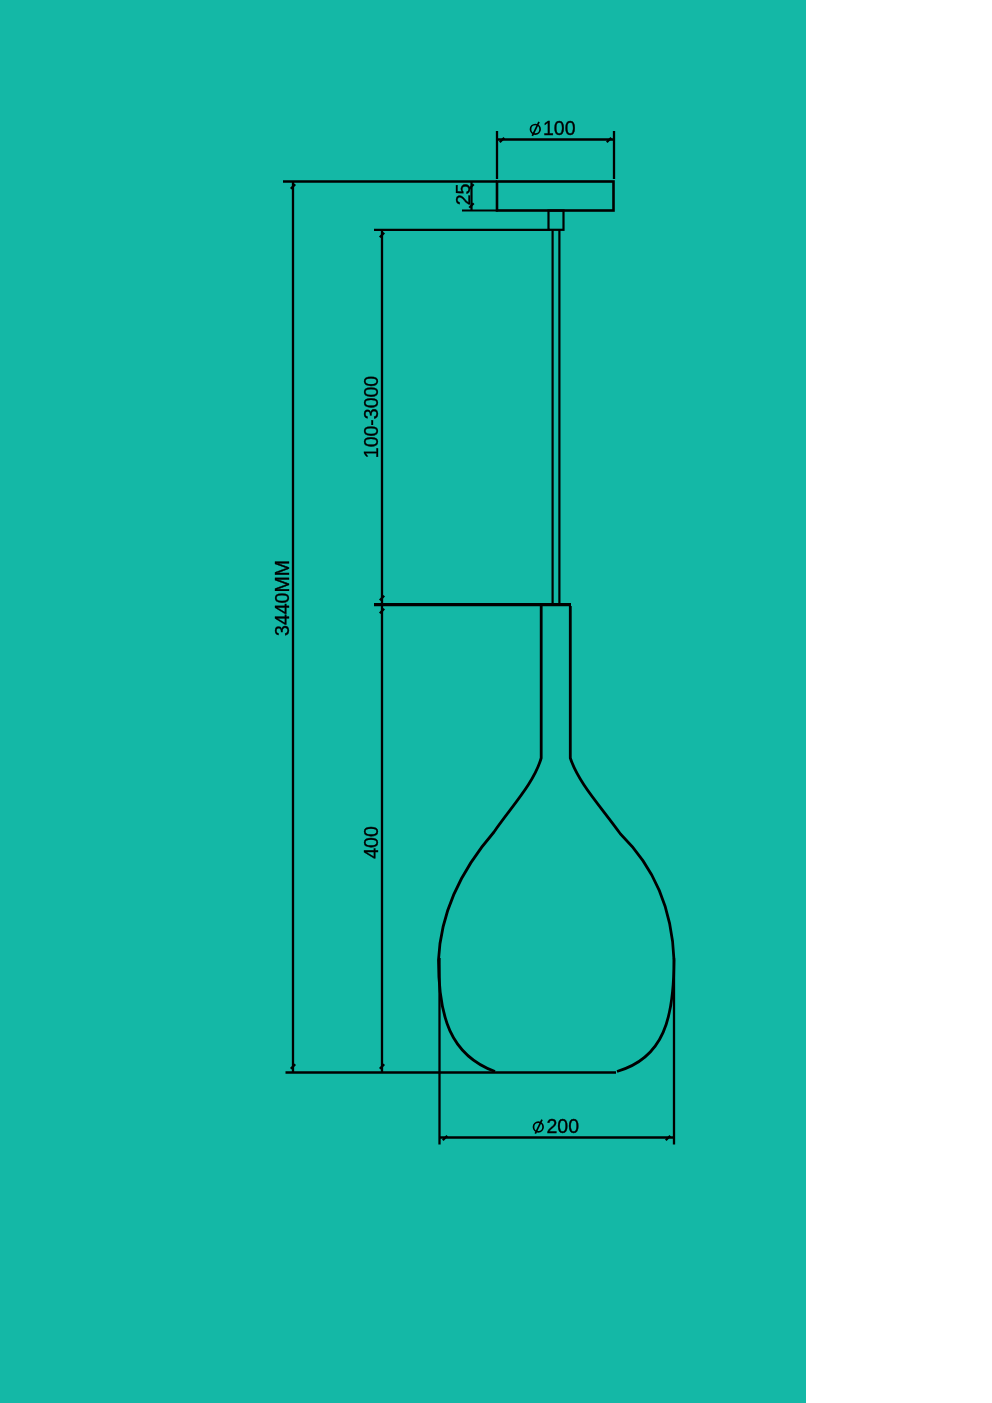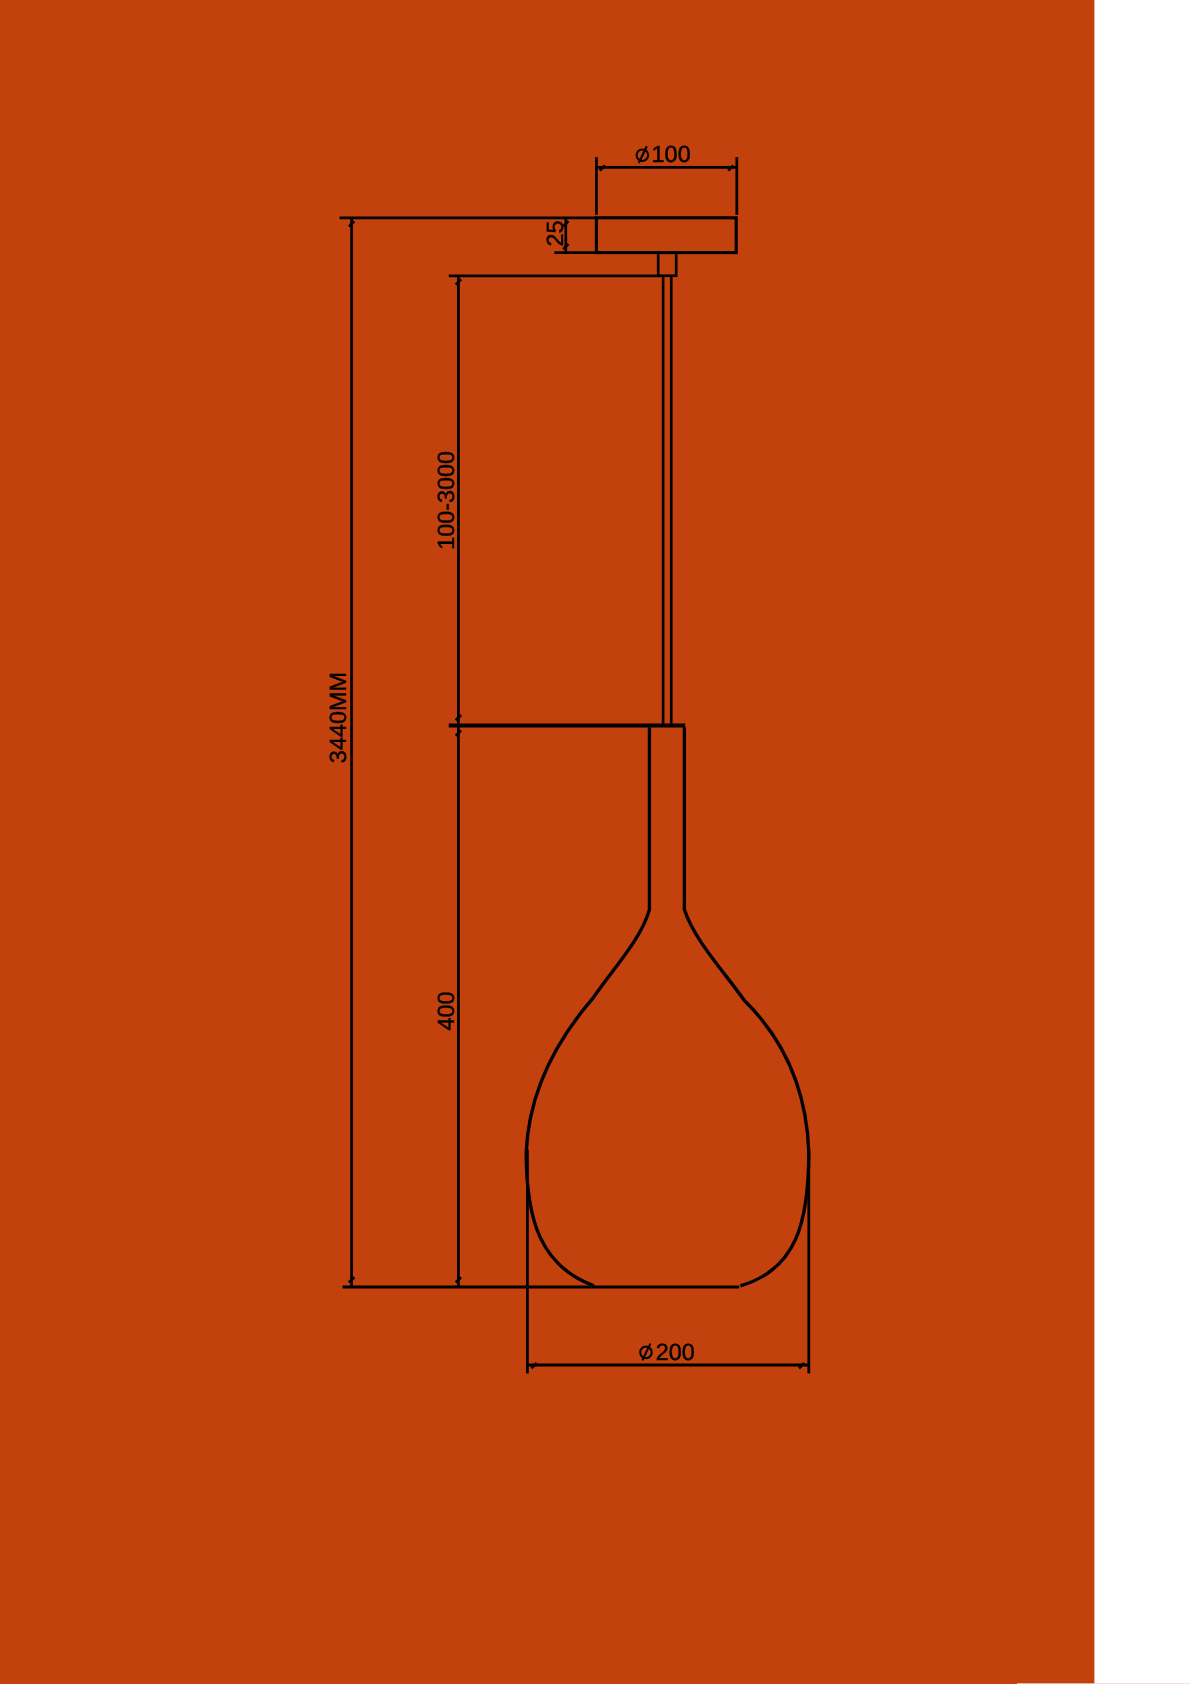--- a/index.html
+++ b/index.html
@@ -1,16 +1,16 @@
 <!DOCTYPE html>
 <html><head>
 <meta charset="utf-8">
 <style>
   html,body{margin:0;padding:0;background:#ffffff;}
-  #page{position:relative;width:912px;height:1403px;background:#c2410c;overflow:hidden;}
+  #page{position:relative;width:806px;height:1403px;background:#14b8a6;overflow:hidden;}
   svg{position:absolute;left:0;top:0;}
   text{font-family:"Liberation Sans",sans-serif;fill:#000;stroke:#000;stroke-width:0.35;}
 </style>
 </head>
 <body>
 <div id="page">
 <svg width="992" height="1403" viewBox="0 0 992 1403">
   <g stroke="#000" fill="none" stroke-linecap="butt">
 
     <rect x="497" y="181.5" width="116.5" height="29" stroke-width="2.6"></rect>

